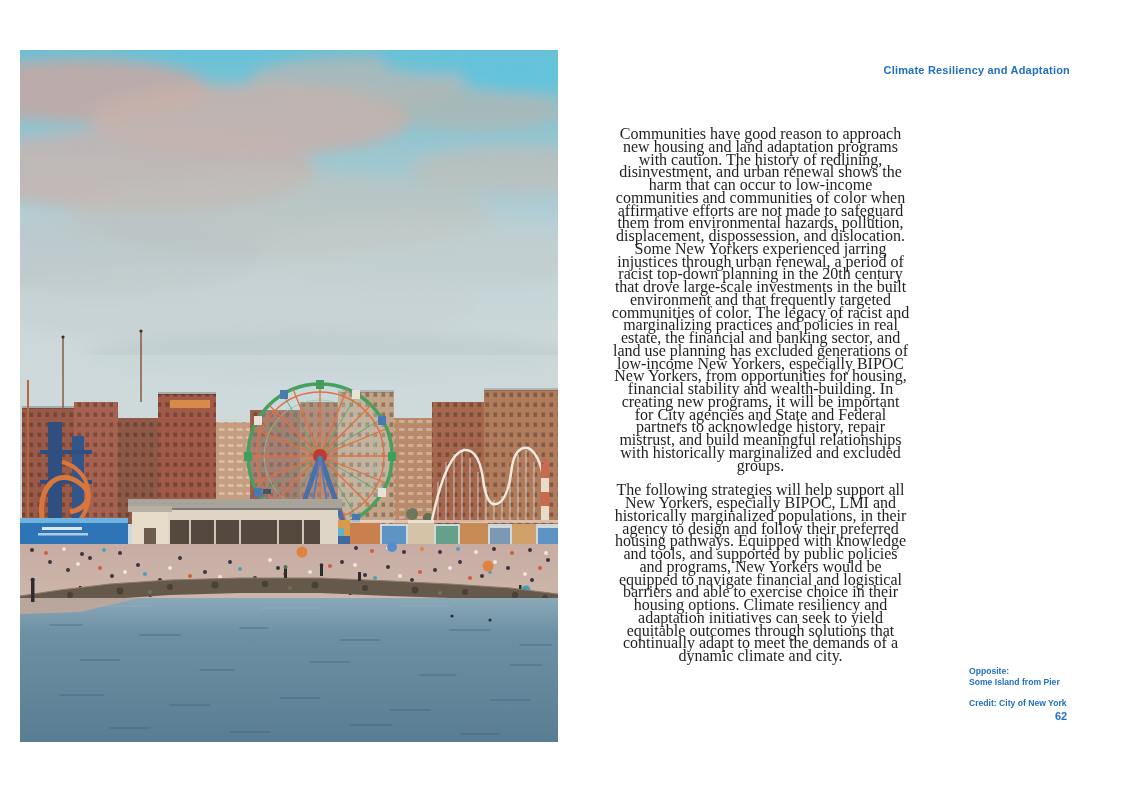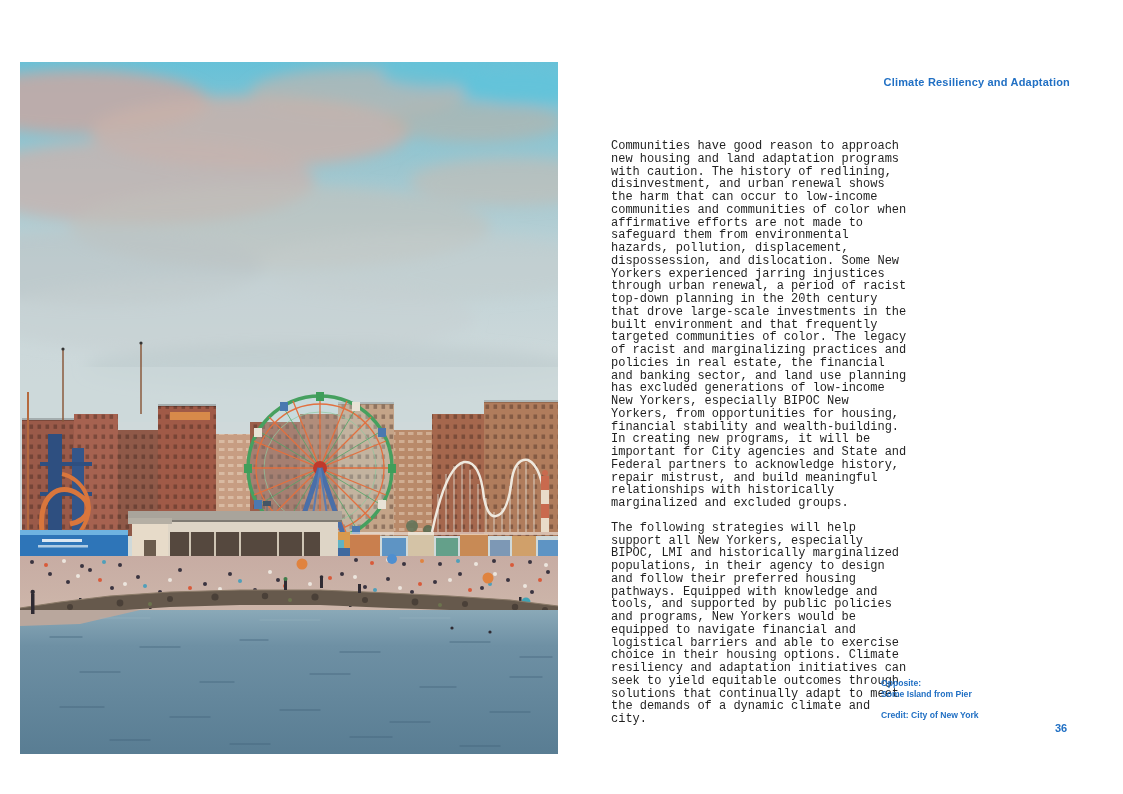--- a/index.html
+++ b/index.html
@@ -1,43 +1,43 @@
 <!DOCTYPE html>
 <html><head>
 <meta charset="utf-8">
 <style>
   html,body{margin:0;padding:0;}
   body{
     width:1123px;height:794px;background:#ffffff;position:relative;overflow:hidden;
     font-family:"Liberation Sans",sans-serif;
   }
-  .spread{position:absolute;inset:0;margin-top:12px;}
+  .spread{position:absolute;inset:0;}
 
   
   .photo{
     position:absolute;left:20px;top:50px;width:538px;height:692px;
     overflow:hidden;background:#cfd9da;
   }
   .photo svg{display:block;width:538px;height:692px;}
 
   
   .section-header{
     position:absolute;top:64px;right:53px;
     color:#2170c4;font-size:11px;font-weight:700;letter-spacing:.2px;
     white-space:nowrap;
   }
   .bodycopy{
     position:absolute;left:611px;top:128px;width:299px;
-    font-family:Liberation Mono, monospace;
-    font-size:12px;line-height:12.75px;color:#1f1f1f;
-    text-align:left;
+    font-family:Liberation Serif, serif;
+    font-size:16px;line-height:12.75px;color:#1f1f1f;
+    text-align:center;
   }
   .bodycopy p{margin:0 0 12px 0;}
   .caption{
-    position:absolute;left:881px;top:666px;
+    position:absolute;left:969px;top:666px;
     color:#2170c4;font-size:8.6px;line-height:11px;font-weight:700;
   }
   .caption .credit{margin-top:10px;}
   .page-number{
     position:absolute;left:1055px;top:710px;
     color:#2170c4;font-size:11px;font-weight:700;
   }
 </style>
 </head>
 <body>
@@ -424,15 +424,15 @@
     <p>Communities have good reason to approach new housing and land adaptation programs with caution. The history of redlining, disinvestment, and urban renewal shows the harm that can occur to low-income communities and communities of color when affirmative efforts are not made to safeguard them from environmental hazards, pollution, displacement, dispossession, and dislocation. Some New Yorkers experienced jarring injustices through urban renewal, a period of racist top-down planning in the 20th century that drove large-scale investments in the built environment and that frequently targeted communities of color. The legacy of racist and marginalizing practices and policies in real estate, the financial and banking sector, and land use planning has excluded generations of low-income New Yorkers, especially BIPOC New Yorkers, from opportunities for housing, financial stability and wealth-building. In creating new programs, it will be important for City agencies and State and Federal partners to acknowledge history, repair mistrust, and build meaningful relationships with historically marginalized and excluded groups.</p>
     <p>The following strategies will help support all New Yorkers, especially BIPOC, LMI and historically marginalized populations, in their agency to design and follow their preferred housing pathways. Equipped with knowledge and tools, and supported by public policies and programs, New Yorkers would be equipped to navigate financial and logistical barriers and able to exercise choice in their housing options. Climate resiliency and adaptation initiatives can seek to yield equitable outcomes through solutions that continually adapt to meet the demands of a dynamic climate and city.</p>
   </div>
 
   <div class="caption">
     <div>Opposite:</div>
     <div>Some Island from Pier</div>
     <div class="credit">Credit: City of New York</div>
   </div>
 
-  <div class="page-number">36</div>
+  <div class="page-number">62</div>
 
 </div>
 
 </body></html>

